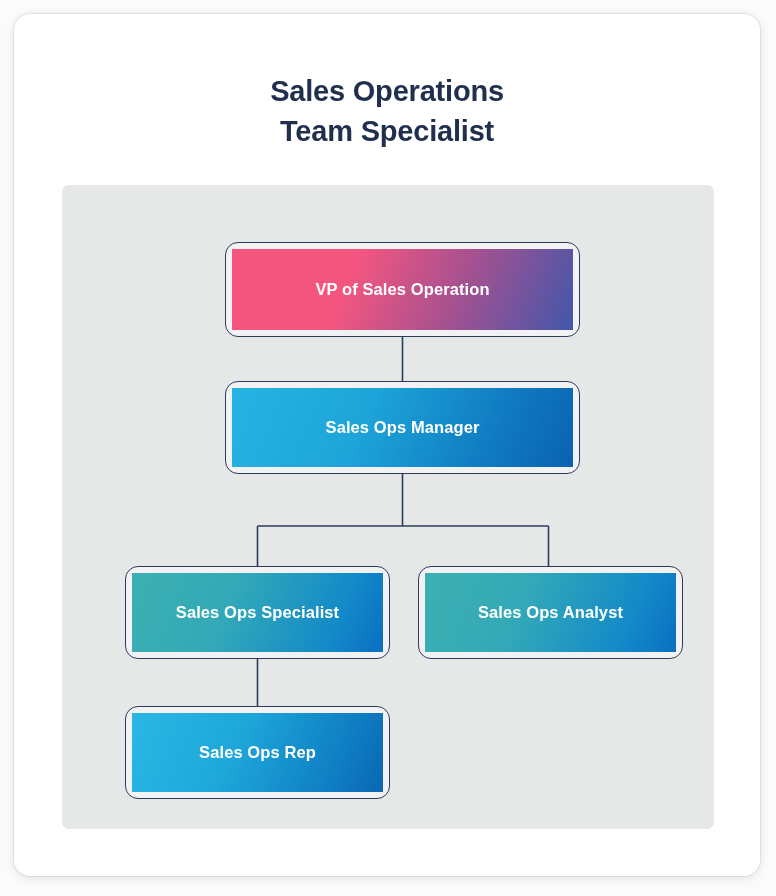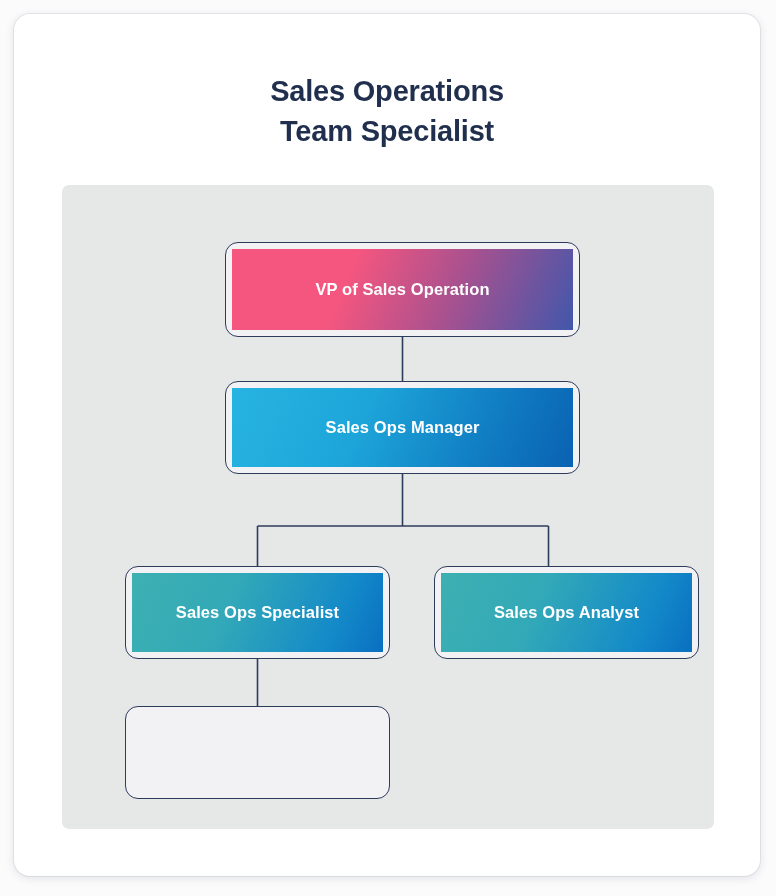--- a/index.html
+++ b/index.html
@@ -106,21 +106,21 @@
   
   .fill-vp     { background: linear-gradient(113deg, #f4567f 0%, #f4567f 34%, #a9518f 64%, #4257ab 100%); }
   .fill-mgr    { background: linear-gradient(113deg, #27b4e2 0%, #1da5d9 38%, #0f78c0 78%, #0a62b2 100%); }
   .fill-teal   { background: linear-gradient(113deg, #3cb0b1 0%, #33a9b8 38%, #1389c9 80%, #0a6fc1 100%); }
   .fill-rep    { background: linear-gradient(113deg, #2bb7e4 0%, #1ea8da 40%, #0e7cc2 82%, #0a66b4 100%); }
 
   
   #node-vp        { left: 163px; top: 57px;  width: 355px; height: 95px; }
   #node-manager   { left: 163px; top: 196px; width: 355px; height: 93px; }
   #node-specialist{ left: 63px;  top: 381px; width: 265px; height: 93px; border-radius: 28px; }
-  #node-analyst   { left: 372px; top: 381px; width: 265px; height: 93px; }
+  #node-analyst   { left: 356px; top: 381px; width: 265px; height: 93px; }
   #node-rep       { left: 63px;  top: 521px; width: 265px; height: 93px; }
 </style>
 </head>
 <body>
 
 <div id="app-root">
   <div id="card">
 
     <div id="chart-title">
       <span class="tline">Sales Operations</span>
@@ -166,17 +166,20 @@
 
       <div class="node" id="node-analyst">
         <div class="node-outline"></div>
         <div class="node-fill fill-teal">
           <span class="node-label">Sales Ops Analyst</span>
         </div>
       </div>
 
       <div class="node" id="node-rep">
         <div class="node-outline"></div>
+        <div class="node-fill fill-rep">
+          <span class="node-label">Sales Ops Rep</span>
+        </div>
       </div>
 
     </div>
   </div>
 </div>
 
 </body></html>

